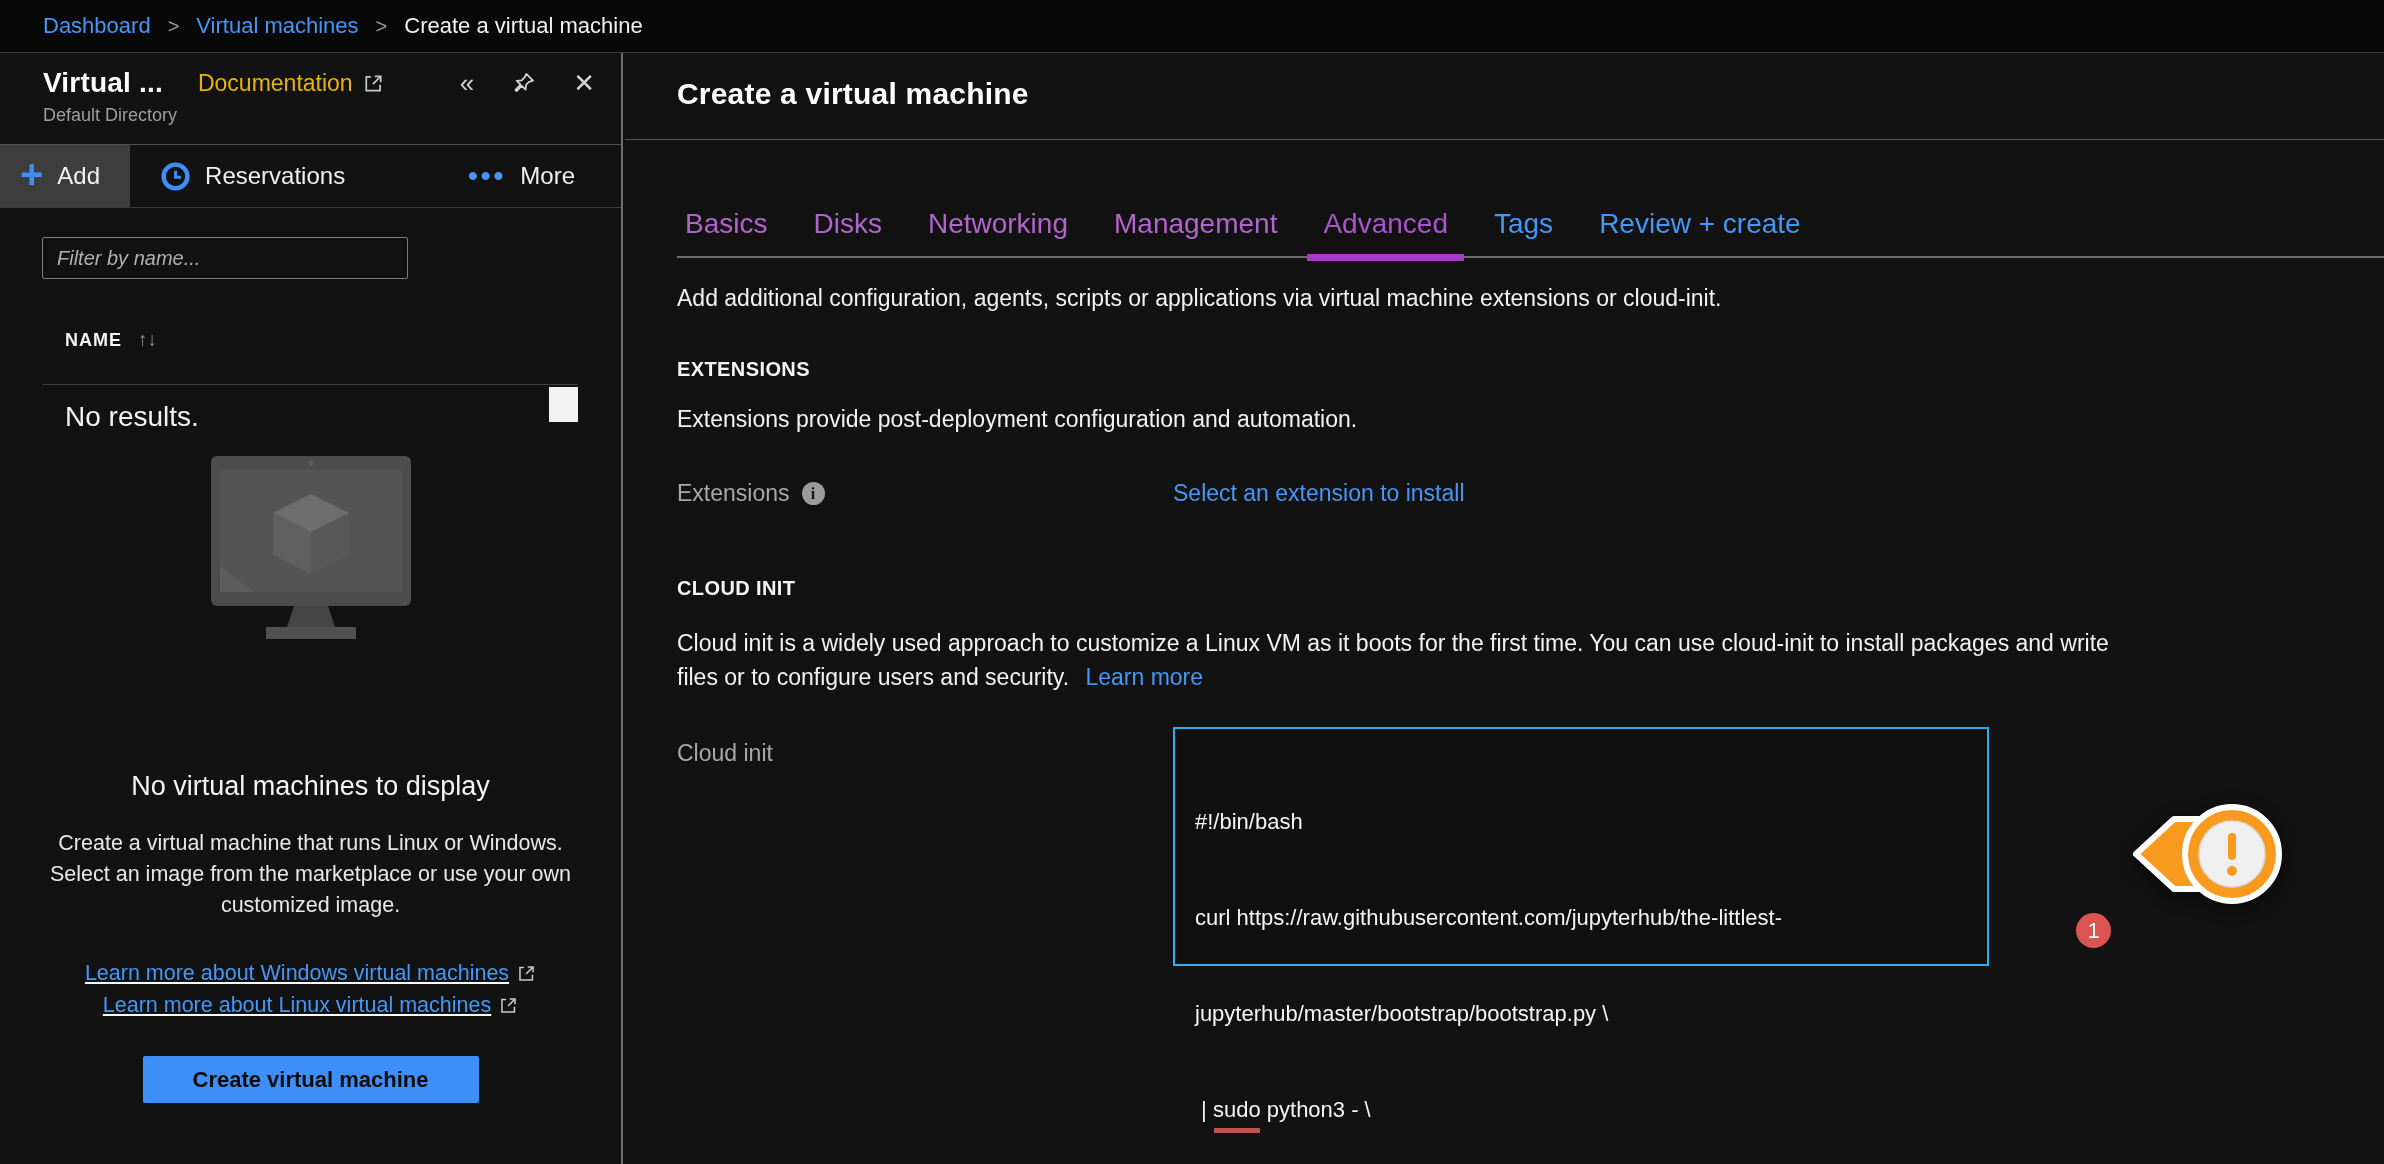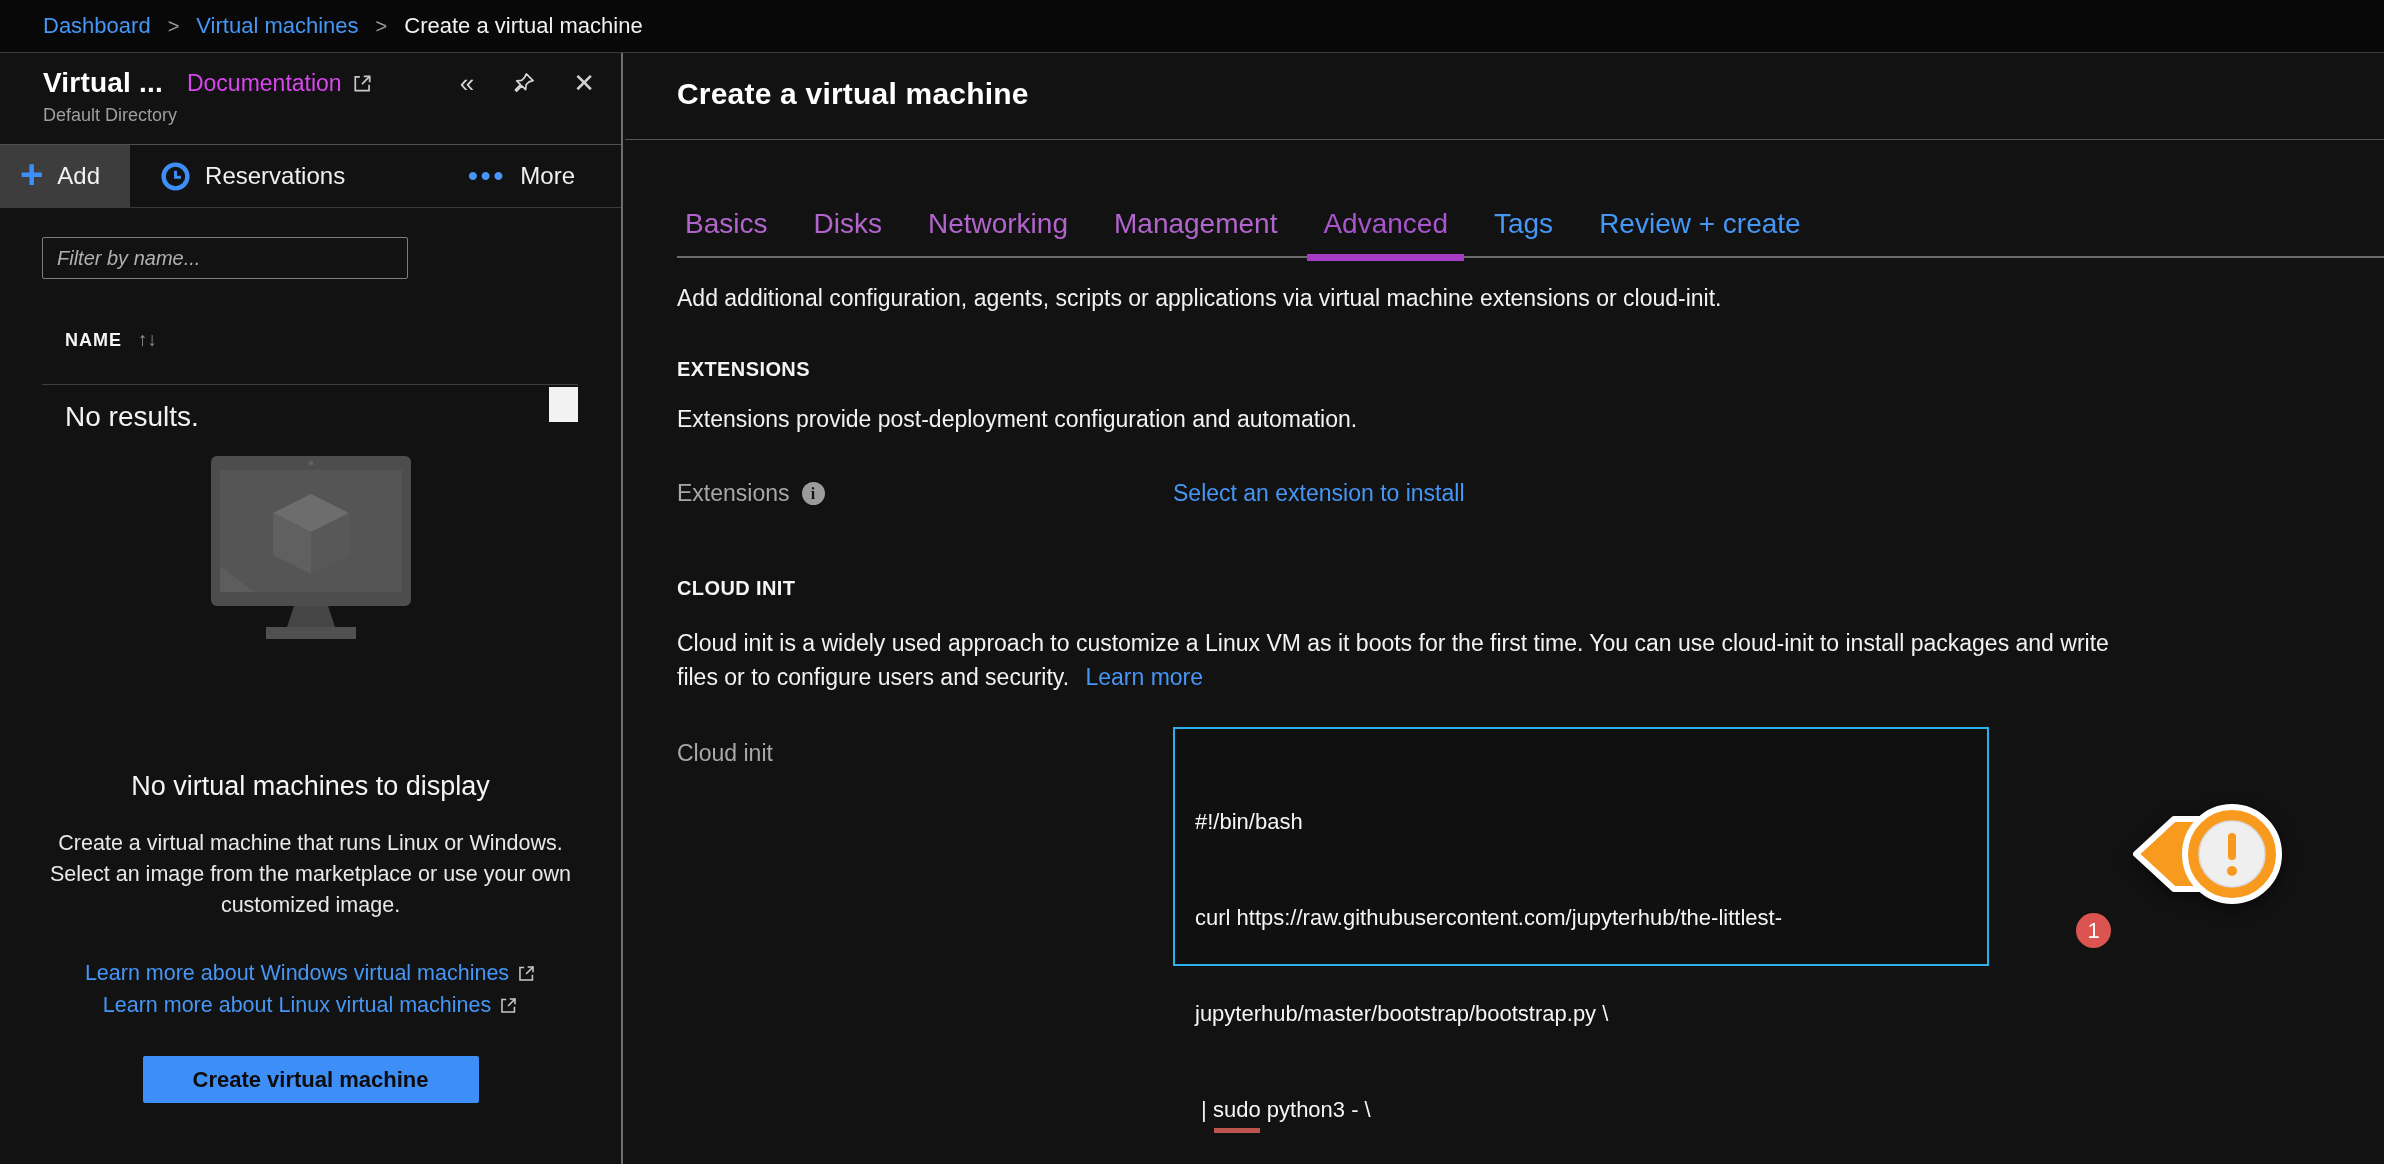--- a/index.html
+++ b/index.html
@@ -15,21 +15,21 @@
   .crumb-current { color:#f2f2f2; }
 
   
   .sidebar { position:absolute; left:0; top:53px; width:623px; height:1111px;
     background:#121212; border-right:2px solid #6e6e6e; }
 
   .panel-header { position:absolute; top:0; left:0; right:0; height:92px;
     border-bottom:1px solid #505050; }
   .panel-title-row { display:flex; align-items:center; padding:14px 26px 0 43px; }
   .panel-title { font-size:28px; font-weight:bold; letter-spacing:.2px; }
-  .doc-link { margin-left:24px; font-size:23px; color:#d946ef; display:flex; align-items:center; gap:10px; cursor:pointer; }
+  .doc-link { margin-left:35px; font-size:23px; color:#eab308; display:flex; align-items:center; gap:10px; cursor:pointer; }
   .panel-icons { margin-left:auto; display:flex; align-items:center; gap:36px; }
   .panel-icon { color:#d2d2d2; font-size:26px; line-height:1; cursor:pointer; }
   .directory-label { margin:6px 0 0 43px; font-size:18px; color:#9e9e9e; }
 
   .toolbar { position:absolute; top:92px; left:0; right:0; height:63px;
     border-bottom:1px solid #3a3a3a; display:flex; align-items:stretch; }
   .toolbar-item { display:flex; align-items:center; gap:14px; font-size:24px; color:#f0f0f0; cursor:pointer; }
   .toolbar-add { background:#3d3d3d; padding:0 30px 0 20px; }
   .toolbar-reservations { margin-left:30px; }
   .toolbar-more { margin-left:auto; margin-right:46px; }
@@ -46,21 +46,21 @@
   .sort-glyph { color:#8f8f8f; font-size:19px; }
 
   .list-divider { position:absolute; left:42px; top:331px; width:536px; height:1px; background:#3f3f3f; }
   .scroll-thumb { position:absolute; left:549px; top:334px; width:29px; height:35px; background:#f2f2f2; }
   .no-results { position:absolute; left:65px; top:348px; font-size:28px; color:#f2f2f2; }
 
   .empty-illustration { position:absolute; left:50%; top:403px; transform:translateX(-50%); }
   .empty-title { position:absolute; left:0; right:0; top:718px; text-align:center; font-size:27px; color:#f5f5f5; }
   .empty-desc { position:absolute; left:50%; top:775px; transform:translateX(-50%);
     width:540px; text-align:center; font-size:21.5px; line-height:31px; color:#e8e8e8; }
-  .empty-link-row { position:absolute; left:0; right:0; text-align:center; font-size:21.5px; }
+  .empty-link-row { position:absolute; left:0; right:0; text-align:center; font-size:21.5px;text-decoration:underline; }
   .empty-link-row.first  { top:908px; }
   .empty-link-row.second { top:940px; }
   .empty-link { color:#4697f5; cursor:pointer; }
   .ext-inline { display:inline-block; vertical-align:-3px; margin-left:8px; }
   .create-vm-button { position:absolute; left:50%; top:1003px; transform:translateX(-50%);
     width:336px; height:47px; background:#3e8ef7; border:none; border-radius:2px;
     color:#0c0c0c; font-size:22px; font-weight:bold; font-family:"Liberation Sans",sans-serif; cursor:pointer; }
 
   
   .main { position:absolute; left:625px; top:53px; width:1759px; height:1111px; background:#121212; }

